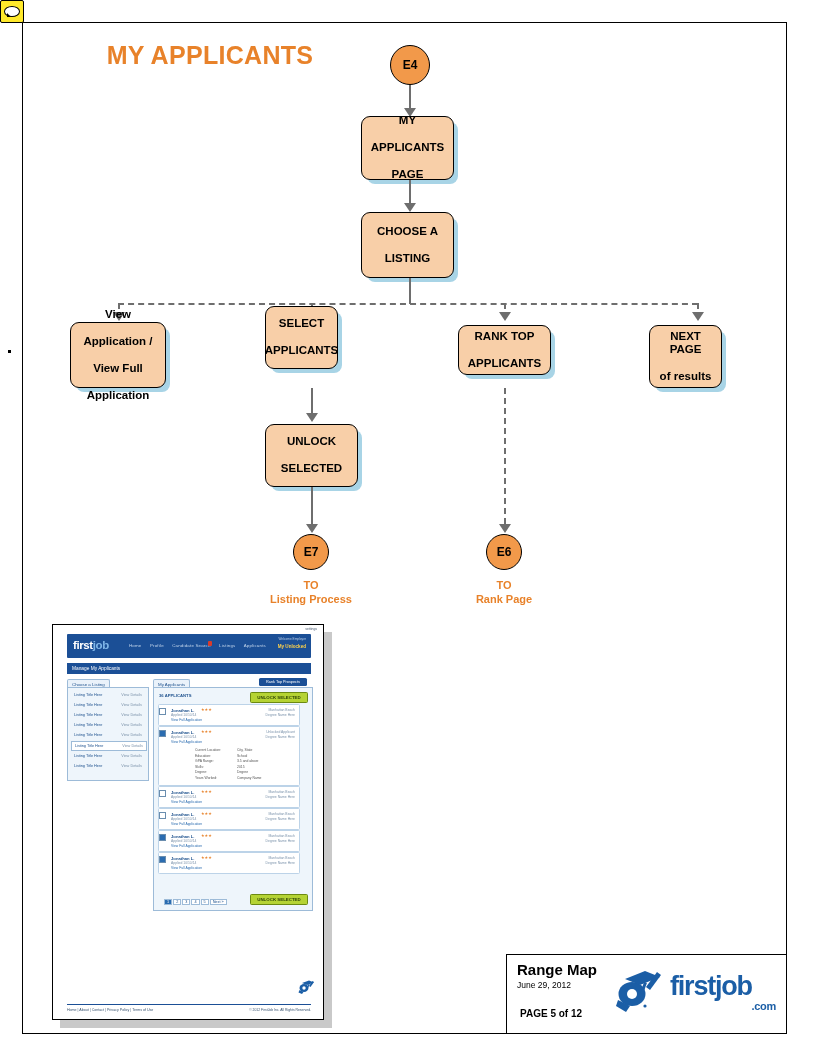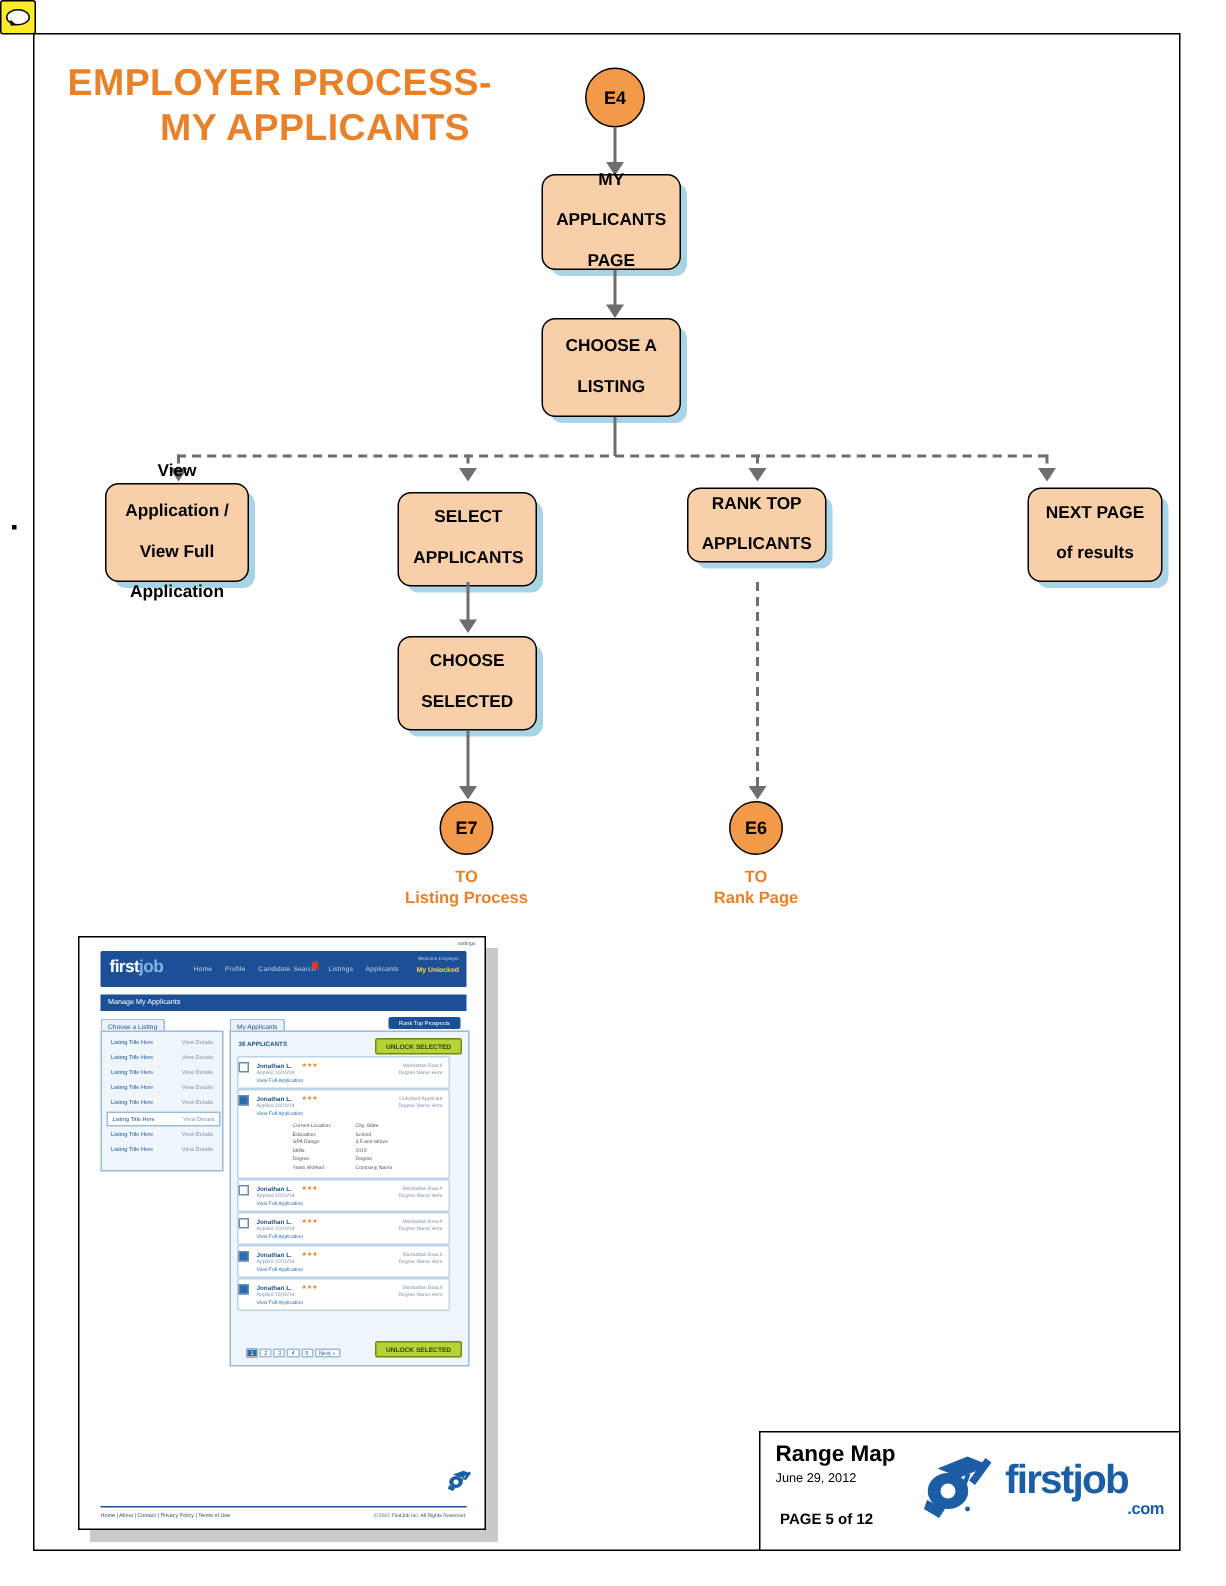--- a/index.html
+++ b/index.html
@@ -134,21 +134,20 @@
          font-weight:bold;letter-spacing:-.3px;}
 </style>
 </head>
 <body>
 
 <div id="left-tick"></div>
 
 <div id="page-frame"></div>
 
 <div id="title">
-  <span class="l1">EMPLOYER PROCESS-</span>
   <span class="l2">MY APPLICANTS</span>
 </div>
 
 <div class="circ" style="left:390px;top:45px;width:40px;height:40px;">
   <span>E4</span>
 </div>
 <div class="conn v" style="left:409px;top:85px;height:26px;"></div>
 <div class="arrow" style="left:404px;top:108px;"></div>
 
 <div id="note-icon">
@@ -190,47 +189,47 @@
 
 <div class="node" style="left:70px;top:322px;width:96px;height:66px;">
   <span>
     <span>View</span><br>
     <span>Application /</span><br>
     <span>View Full</span><br>
     <span>Application</span>
   </span>
 </div>
 
-<div class="node" style="left:265px;top:328px;width:93px;height:63px;justify-content:flex-end;">
+<div class="node" style="left:265px;top:306px;width:73px;height:63px;">
   <span>
     <span>SELECT</span><br>
     <span>APPLICANTS</span>
   </span>
 </div>
 
 <div class="node" style="left:458px;top:325px;width:93px;height:50px;">
   <span>
     <span>RANK TOP</span><br>
     <span>APPLICANTS</span>
   </span>
 </div>
 
-<div class="node" style="left:649px;top:325px;width:90px;height:63px;margin-left:36px;">
+<div class="node" style="left:649px;top:325px;width:73px;height:63px;">
   <span>
     <span>NEXT PAGE</span><br>
     <span>of results</span>
   </span>
 </div>
 
 <div class="conn v" style="left:311px;top:388px;height:28px;"></div>
 <div class="arrow" style="left:306px;top:413px;"></div>
 
 <div class="node" style="left:265px;top:424px;width:93px;height:63px;">
   <span>
-    <span>CHOOSE</span><br>
+    <span>UNLOCK</span><br>
     <span>SELECTED</span>
   </span>
 </div>
 
 <div class="conn v" style="left:311px;top:487px;height:42px;"></div>
 <div class="arrow" style="left:306px;top:524px;"></div>
 <div class="circ" style="left:293px;top:534px;width:36px;height:36px;">
   <span>E7</span>
 </div>
 <div class="endlabel" style="left:211px;top:578px;width:200px;">

